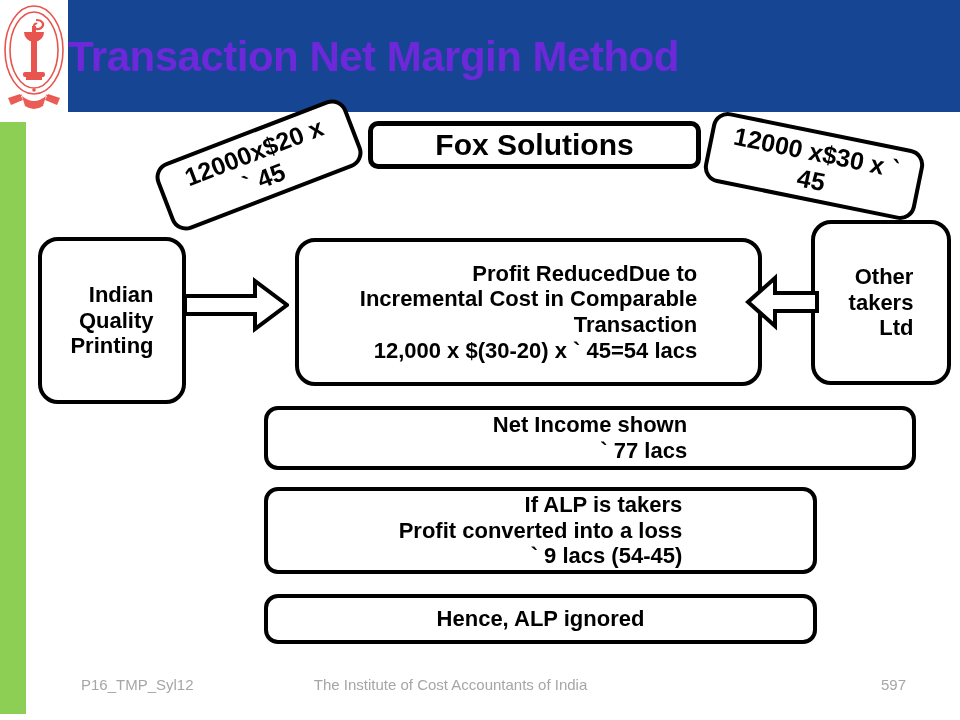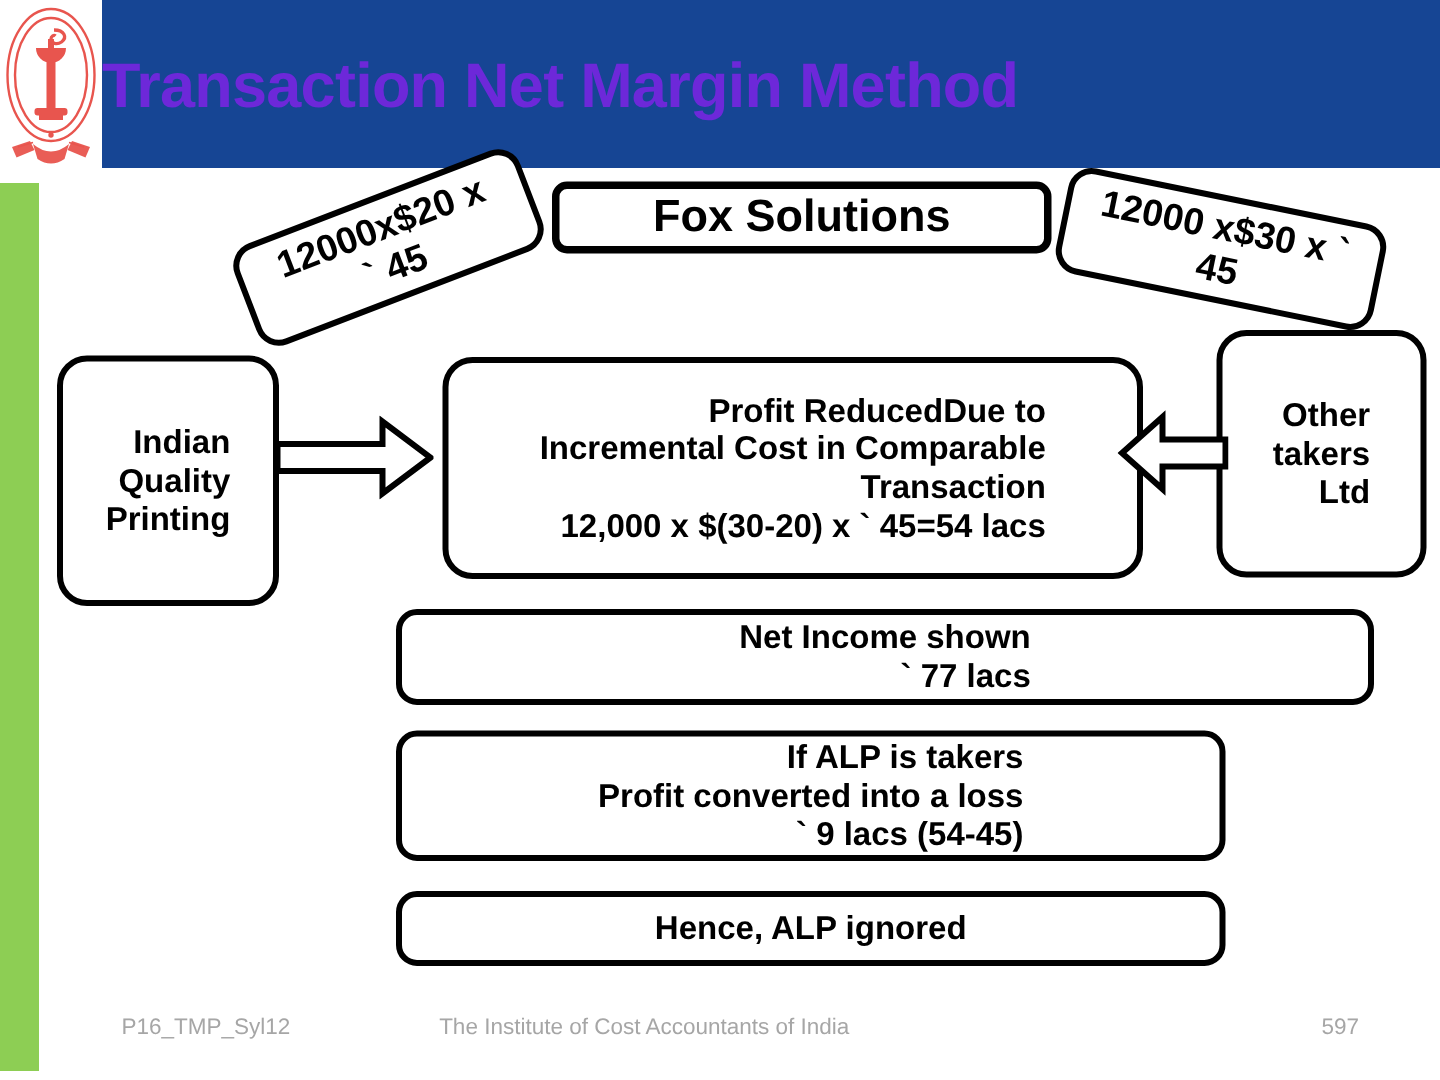--- a/index.html
+++ b/index.html
@@ -201,20 +201,21 @@
     white-space: nowrap;
     margin-left: 15px;
   }
   .footer-center {
     position: absolute;
     left: 0;
     top: 0;
     width: 859px;
     text-align: center;
     white-space: nowrap;
+    padding-left: 21px;
   }
   .footer-right {
     position: absolute;
     right: 54px;
     top: 0;
     white-space: nowrap;
   }
 </style>
 </head>
 <body>

